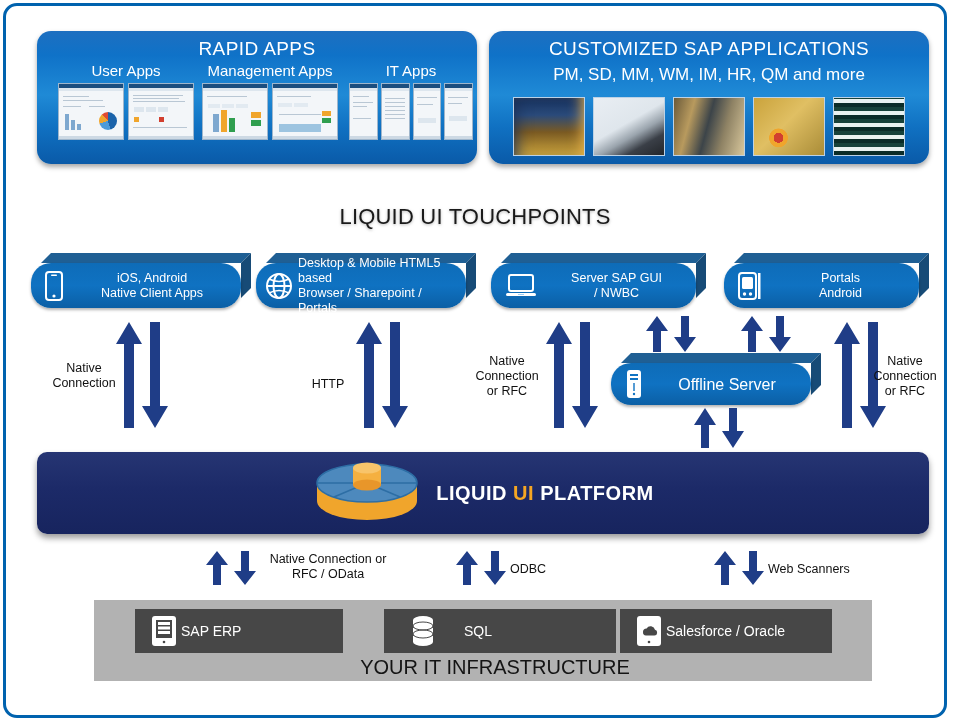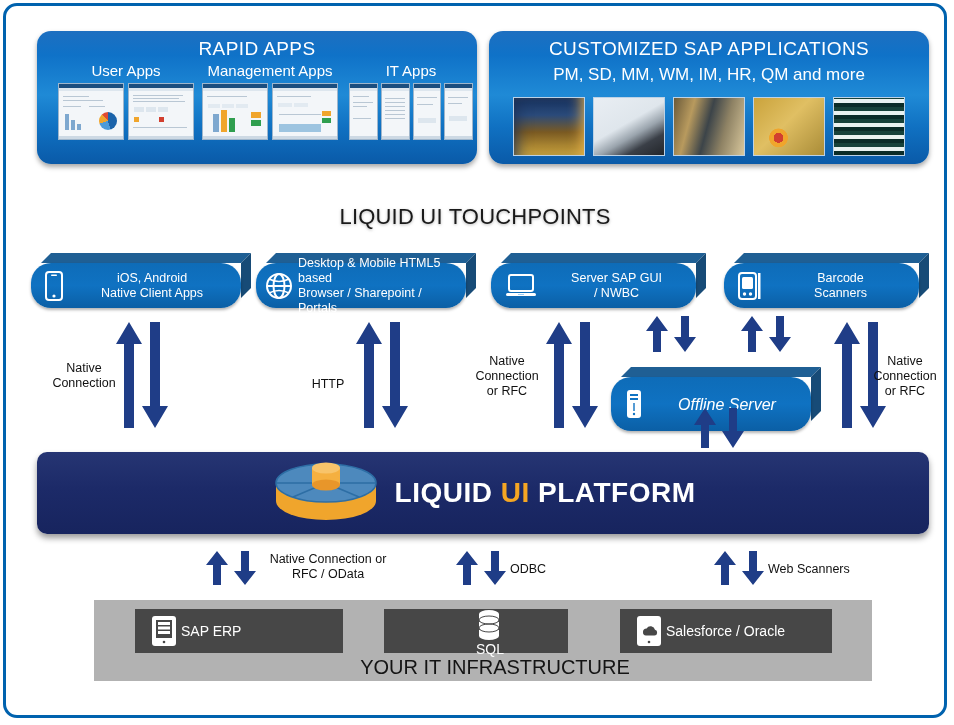--- a/index.html
+++ b/index.html
@@ -49,41 +49,41 @@
   .box3d .face{position:absolute;left:0;top:10px;right:10px;bottom:0;
       background:linear-gradient(to bottom,#0e6cb8 0%,#0f72c2 50%,#0b5fa5 100%);
       display:flex;align-items:center;box-shadow:0 2px 3px rgba(0,0,0,.3);border-radius:20px;}
   .box3d .face .ico{flex:0 0 auto;margin-left:14px;display:flex;align-items:center;justify-content:center;}
   .box3d .face .txt{flex:1 1 auto;text-align:center;color:#fff;font-size:12.5px;line-height:15px;padding:0 8px;}
 
   #tp1{left:25px;top:247px;width:220px;height:55px;}
   #tp2{left:250px;top:247px;width:220px;height:55px;}
   #tp3{left:485px;top:247px;width:215px;height:55px;}
   #tp4{left:718px;top:247px;width:205px;height:55px;}
-  #offline{left:605px;top:361px;width:210px;height:64px;font-style:italic;}
+  #offline{left:605px;top:347px;width:210px;height:52px;}
   #tp2 .face .txt{text-align:left;font-size:12.5px;padding-left:4px;}
   #offline .face .txt{font-size:16px;}
 
   
   .apair{position:absolute;}
   .conn-label{position:absolute;font-size:12.5px;line-height:15px;color:#111;text-align:center;}
 
   
   #platform{position:absolute;left:31px;top:446px;width:892px;height:82px;border-radius:10px;
             background:linear-gradient(to bottom,#263573 0%,#1c2a68 45%,#17245e 100%);
             box-shadow:0 4px 6px rgba(0,0,0,.4);display:flex;align-items:center;justify-content:center;gap:14px;}
-  #platform .ptxt{color:#fff;font-size:28px;font-weight:bold;letter-spacing:.5px;
+  #platform .ptxt{color:#fff;font-size:20px;font-weight:bold;letter-spacing:.5px;
                   font-family:"Liberation Sans Narrow","Liberation Sans",sans-serif;}
   #platform .ptxt .hl{color:#f5a623;}
 
   
   #infra{position:absolute;left:88px;top:594px;width:778px;height:81px;background:#b2b2b2;}
   .infbox{position:absolute;top:9px;height:44px;background:#474747;display:flex;align-items:center;}
   #inf1{left:41px;width:208px;}
-  #inf2{left:290px;width:184px;flex-direction:column;}
+  #inf2{left:290px;width:232px;}
   #inf3{left:526px;width:212px;}
   .infbox .ico{margin-left:16px;display:flex;align-items:center;}
   .infbox .lbl{color:#fff;font-size:14px;margin-left:4px;
                font-family:"Liberation Sans Narrow","Liberation Sans",sans-serif;}
   #infra-title{position:absolute;left:0;right:0;top:56px;text-align:center;font-size:20px;color:#141414;
                font-family:"Liberation Sans Narrow","Liberation Sans",sans-serif;padding-left:24px;}
 </style>
 </head>
 <body>
 
@@ -267,21 +267,21 @@
     <div class="face">
       <span class="ico">
         <svg width="24" height="30" viewBox="0 0 24 30">
             <rect x="1" y="2" width="17" height="26" rx="3" fill="none" stroke="#fff" stroke-width="2"></rect>
             <rect x="4" y="6" width="11" height="12" rx="1.5" fill="#fff"></rect>
             <circle cx="6.5" cy="23" r="1.7" fill="#fff"></circle>
             <circle cx="12.5" cy="23" r="1.7" fill="#fff"></circle>
             <rect x="20" y="2" width="2.5" height="26" fill="#fff"></rect>
           </svg>
       </span>
-      <span class="txt"><span>Barcode</span><br><span>Scanners</span></span>
+      <span class="txt"><span>Portals</span><br><span>Android</span></span>
     </div>
   </div>
 
   <div class="box3d" id="offline">
     <div class="top"></div>
     <div class="side"></div>
     <div class="face">
       <span class="ico">
         <svg width="18" height="30" viewBox="0 0 18 30">
             <rect x="2" y="1" width="14" height="28" rx="3" fill="#fff"></rect>

